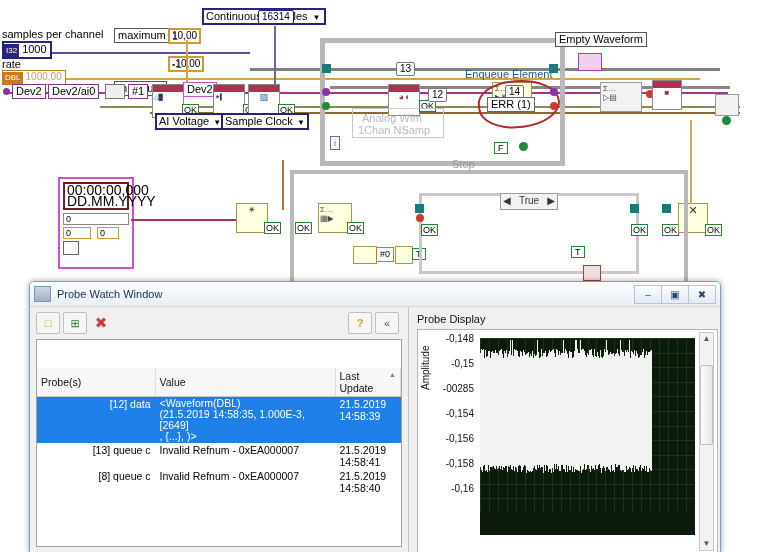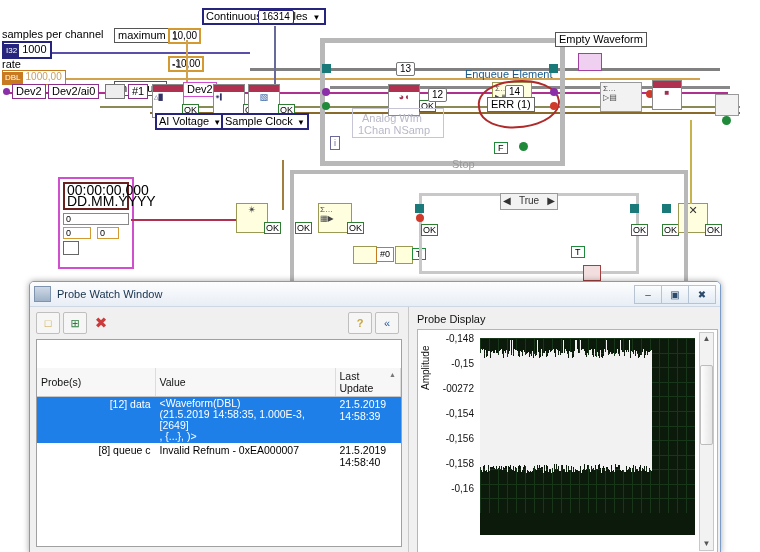--- a/index.html
+++ b/index.html
@@ -300,38 +300,43 @@
             </th>
           </tr>
           <tr class="sel">
             <td class="num">[12] data</td>
             <td style="white-space:pre-line;line-height:11px;">&lt;Waveform(DBL)
 (21.5.2019 14:58:35, 1.000E-3, [2649]
 , {...}, )&gt;</td>
             <td>21.5.2019 14:58:39</td>
           </tr>
           <tr>
+            <td class="num">[13] queue c</td>
+            <td>Invalid Refnum - 0xEA000007</td>
+            <td>21.5.2019 14:58:41</td>
+          </tr>
+          <tr>
             <td class="num">[8] queue c</td>
             <td>Invalid Refnum - 0xEA000007</td>
             <td>21.5.2019 14:58:40</td>
           </tr>
         </tbody>
           </table>
       </div>
     </div>
 
     <div id="rightpane">
       <div id="pdtitle">Probe Display</div>
 
       <div id="graphpane">
         <span id="ylabel">Amplitude</span>
 
         <span class="ytick" style="left:6px;top:3px;width:50px;">-0,148</span>
         <span class="ytick" style="left:6px;top:28px;width:50px;">-0,15</span>
-        <span class="ytick" style="left:6px;top:53px;width:50px;">-00272</span>
+        <span class="ytick" style="left:6px;top:53px;width:50px;">-00285</span>
         <span class="ytick" style="left:6px;top:78px;width:50px;">-0,154</span>
         <span class="ytick" style="left:6px;top:103px;width:50px;">-0,156</span>
         <span class="ytick" style="left:6px;top:128px;width:50px;">-0,158</span>
         <span class="ytick" style="left:6px;top:153px;width:50px;">-0,16</span>
 
         <div id="plot">
             <div class="gridline" style="left: 0px; top: 0px; width: 1px; height: 175px;"></div>
             <div class="gridline" style="left: 9px; top: 0px; width: 1px; height: 175px;"></div>
             <div class="gridline" style="left: 18px; top: 0px; width: 1px; height: 175px;"></div>
             <div class="gridline" style="left: 27px; top: 0px; width: 1px; height: 175px;"></div>

